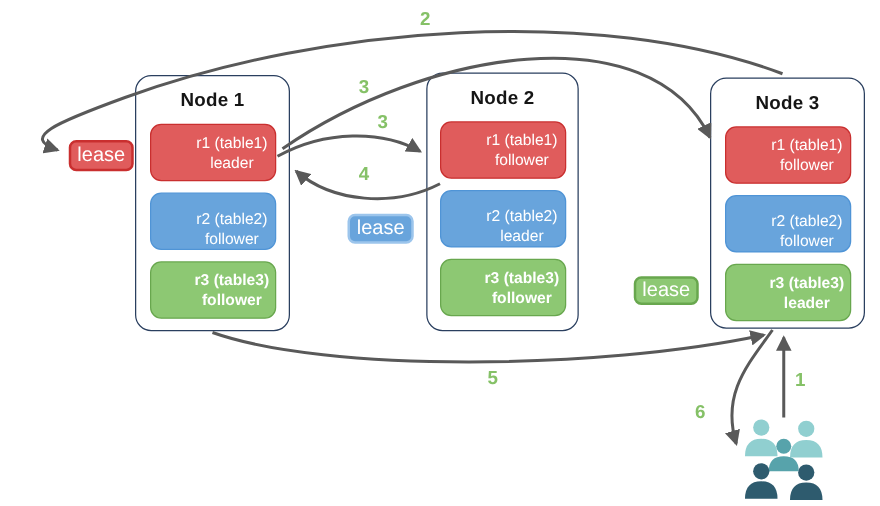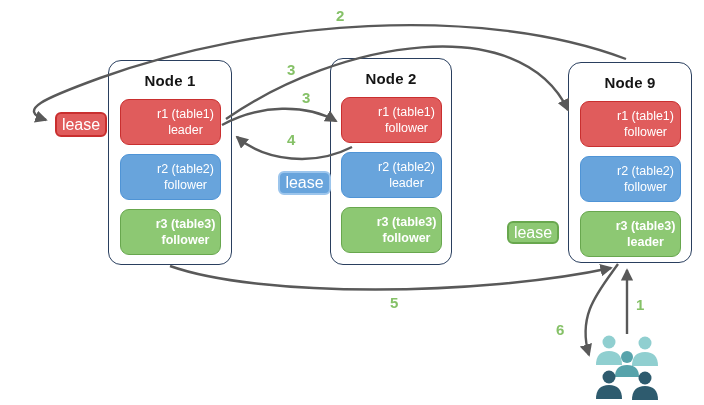--- a/index.html
+++ b/index.html
@@ -8,31 +8,31 @@
     font-family:"Liberation Sans", sans-serif;overflow:hidden;
   }
   .node{
     position:absolute;background:#fff;
     border:1.7px solid var(--node-border);
     border-radius:13px;box-sizing:border-box;
     display:flex;flex-direction:column;align-items:center;
     padding-top:11px;z-index:1;
   }
   .node1{left:108px;top:60px;width:124px;height:205px;}
-  .node2{left:330px;top:58px;width:122px;height:207px;}
+  .node2{left:341px;top:58px;width:122px;height:207px;}
   .node3{left:568px;top:62px;width:124px;height:201px;}
   .node-title{font-weight:bold;font-size:15px;color:#151515;margin-bottom:10px;letter-spacing:.2px;}
   .replica{
     width:101px;height:46px;border-radius:9px;box-sizing:border-box;
     color:#fff;font-size:12.5px;line-height:1.3;border:1.7px solid;
     display:flex;flex-direction:column;justify-content:center;text-align:center;
     margin-bottom:9px;flex:none;padding-left:31px;
   }
   .replica.red{background:var(--red-fill);border-color:var(--red-border);}
-  .replica.blue{background:var(--blue-fill);border-color:var(--blue-border);}
+  .replica.blue{background:var(--blue-fill);border-color:var(--blue-border);justify-content:flex-end;}
   .replica.green{background:var(--green-fill);border-color:var(--green-border);font-weight:bold;}
   .lease{
     position:absolute;box-sizing:border-box;border-radius:6px;border:2px solid;
     color:#fff;font-size:16px;display:flex;align-items:center;justify-content:center;
     z-index:4;
   }
   .lease.red{left:55px;top:112px;width:52px;height:25px;background:var(--red-fill);border-color:var(--red-border);}
   .lease.blue{left:278px;top:171px;width:53px;height:24px;background:var(--blue-fill);border-color:var(--blue-lease-border);}
   .lease.green{left:507px;top:221px;width:52px;height:23px;background:var(--green-fill);border-color:var(--green-border);}
   .step{
@@ -79,21 +79,21 @@
       <span>r2 (table2)</span>
       <span>leader</span>
     </div>
     <div class="replica green">
       <span>r3 (table3)</span>
       <span>follower</span>
     </div>
   </div>
 
   <div class="node node3">
-    <div class="node-title">Node 9</div>
+    <div class="node-title">Node 3</div>
     <div class="replica red">
       <span>r1 (table1)</span>
       <span>follower</span>
     </div>
     <div class="replica blue">
       <span>r2 (table2)</span>
       <span>follower</span>
     </div>
     <div class="replica green">
       <span>r3 (table3)</span>

